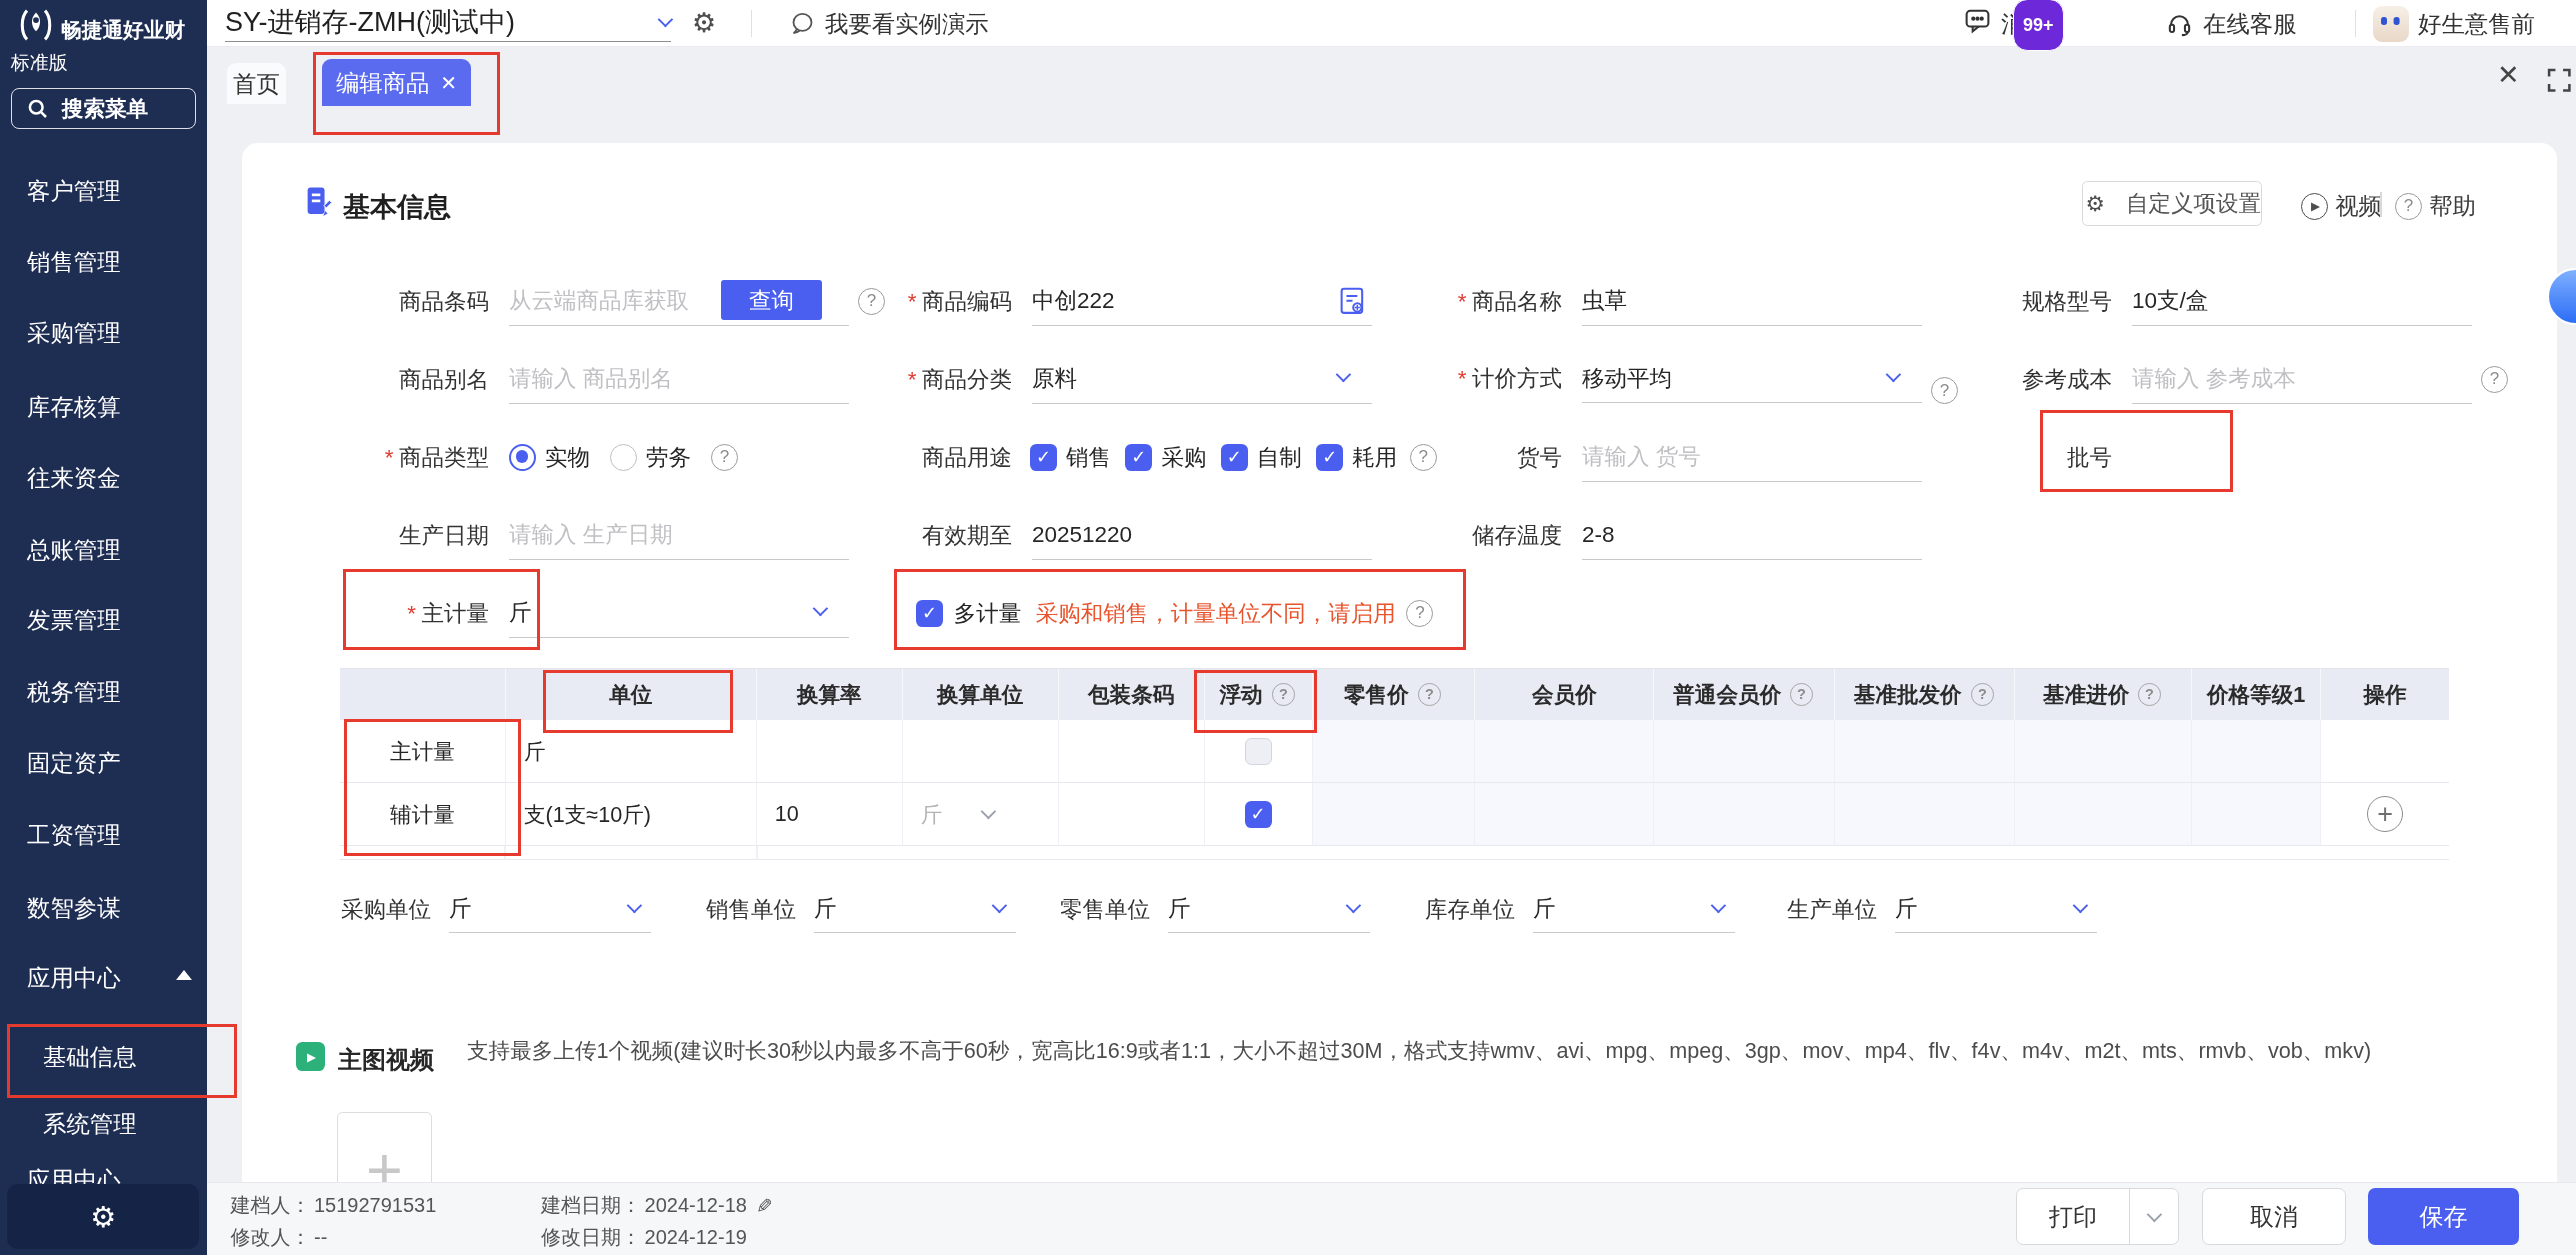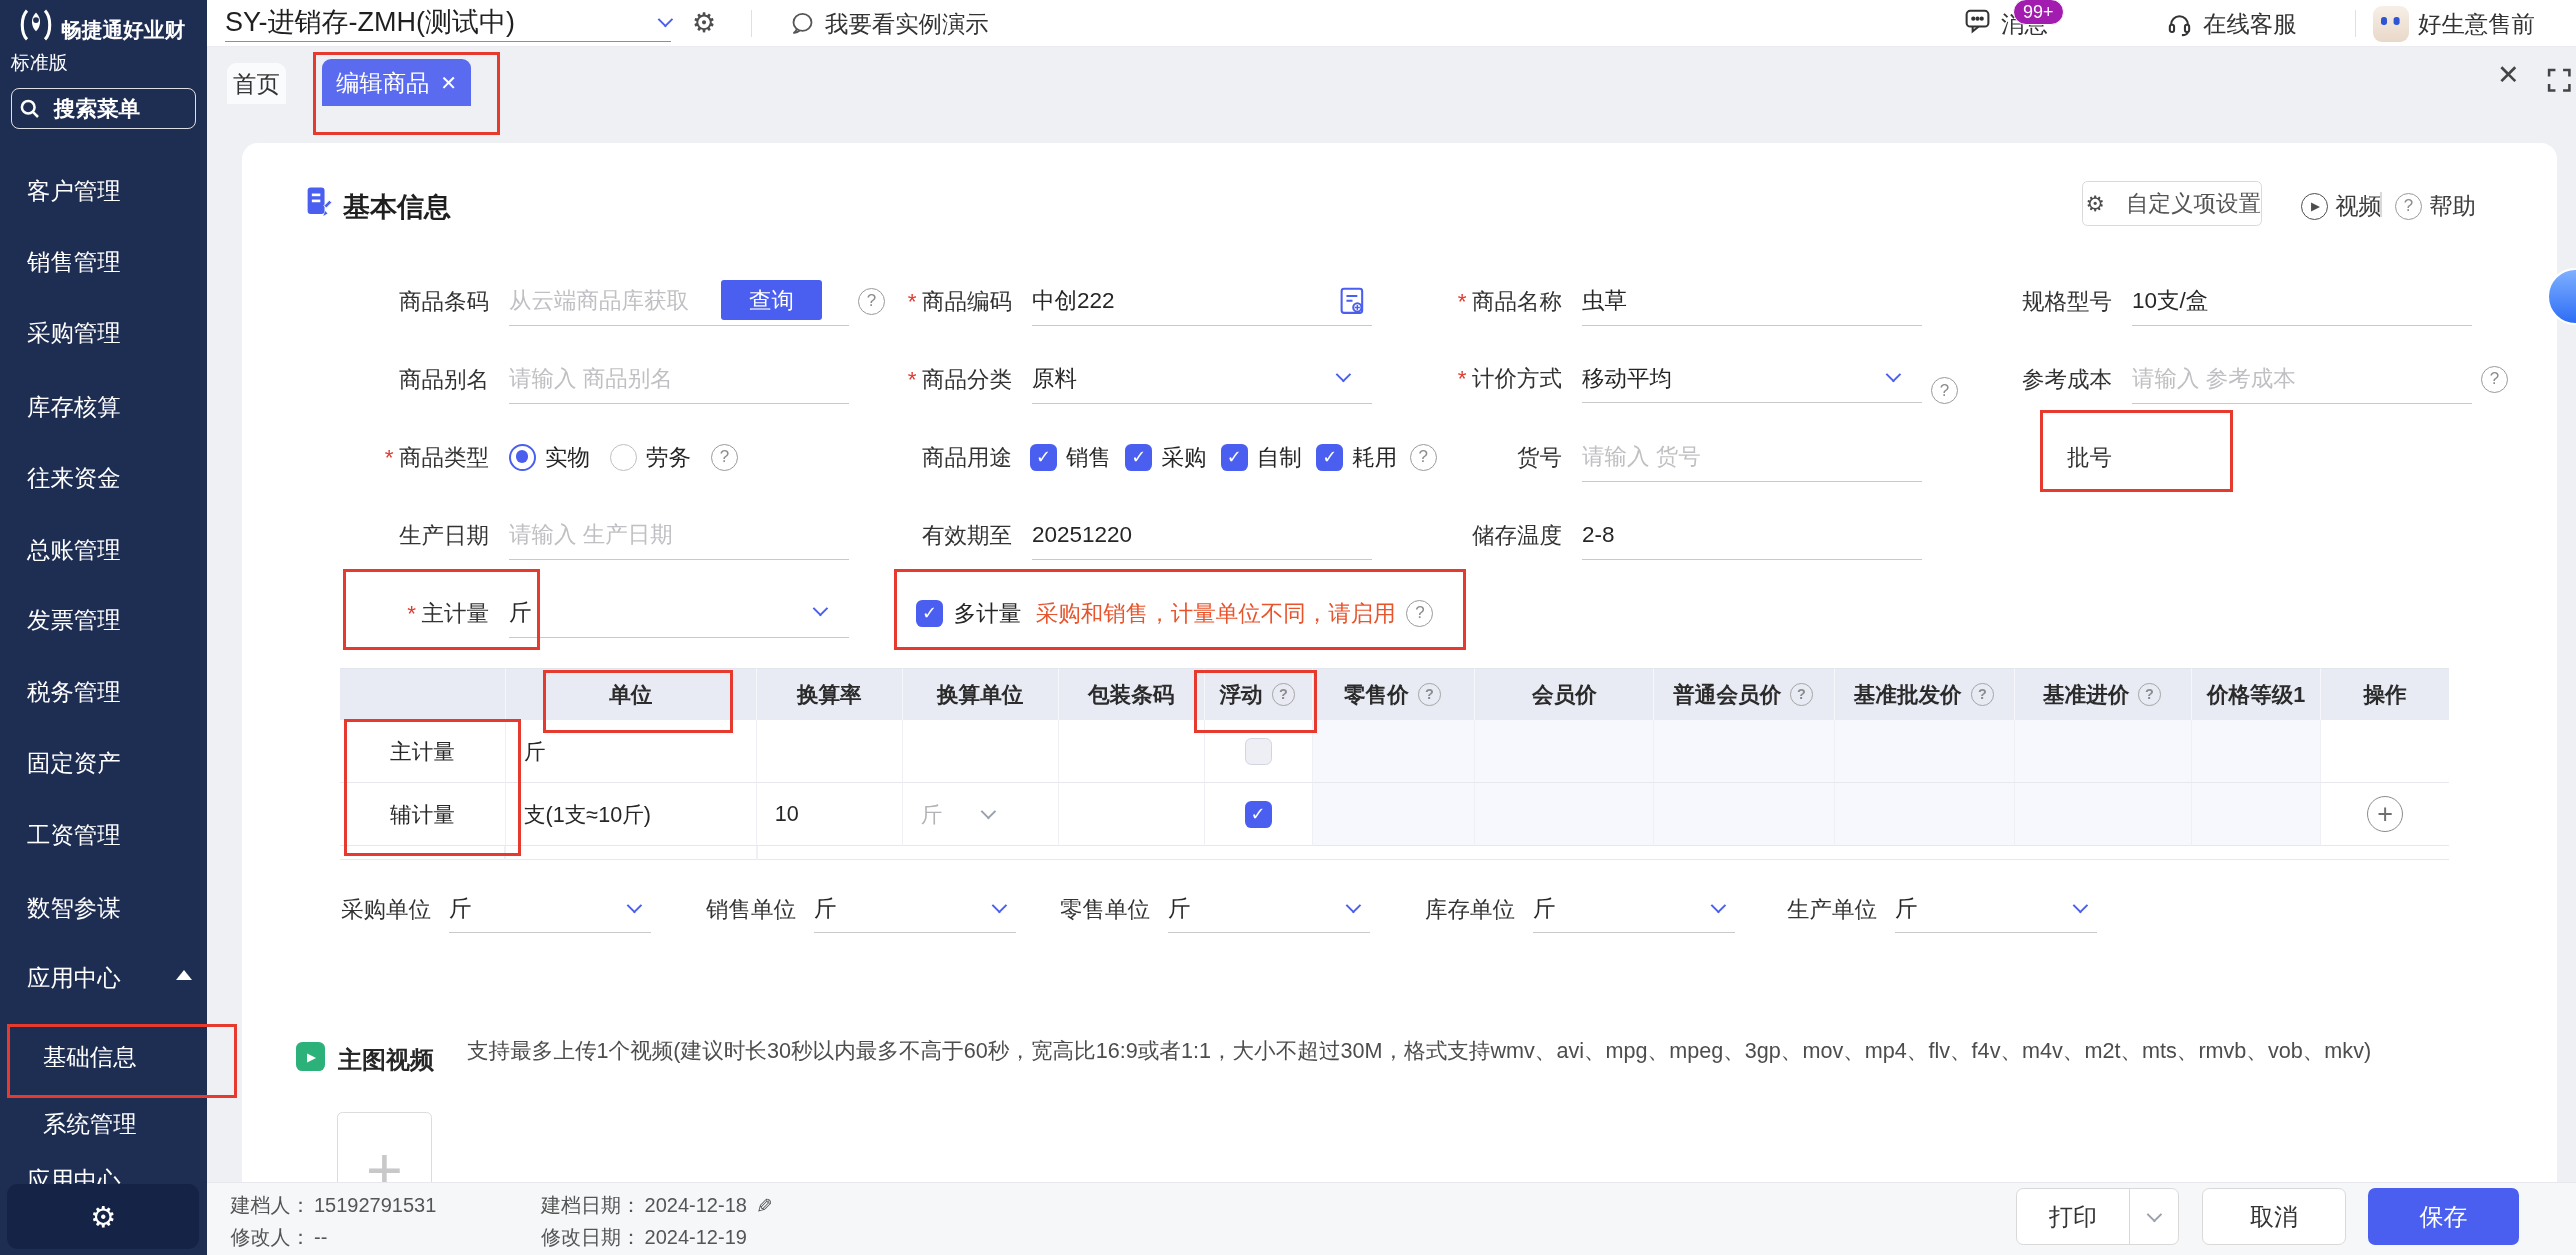--- a/index.html
+++ b/index.html
@@ -9,21 +9,21 @@
   .abs{position:absolute}
 
   
   .topbar{position:absolute;left:207px;top:0;width:2369px;height:47px;background:#fff;border-bottom:0.9px solid #ececf0}
   .account-select{position:absolute;left:18px;top:3.6px;width:446px;height:38px;border-bottom:1.8px solid #8f8f8f;display:flex;align-items:center;justify-content:space-between;font-size:27px;color:#1f1f1f}
   .chev{display:inline-block;width:10.8px;height:10.8px;border-right:2.7px solid #4a5ff0;border-bottom:2.7px solid #4a5ff0;transform:rotate(45deg);margin-top:-5.4px}
   .chev.grey{border-color:#9aa0ad}
   .i-gear::before{content:"\2699";font-size:27px;color:#4d4d4d}
   .tb-divider{position:absolute;width:0.9px;height:27px;background:#e0e0e0;top:10px}
   .tb-item{position:absolute;top:0;height:47px;display:flex;align-items:center;gap:9px;font-size:23.4px;color:#333}
-  .badge{position:absolute;top:-7.2px;left:50px;background:#a21caf;color:#fff;font-size:18px;line-height:18px;padding:3px 9px;border-radius:14.4px;border:1.8px solid #fff;font-weight:400}
+  .badge{position:absolute;top:-7.2px;left:50px;background:#6d28d9;color:#fff;font-size:18px;line-height:18px;padding:16px 9px;border-radius:14.4px;border:1.8px solid #fff;font-weight:700}
   .avatar{width:36px;height:36px;border-radius:9px;background:linear-gradient(180deg,#f7efe7,#e8d8c8);position:relative}
   .avatar .eyes{position:absolute;left:8px;top:11.7px;width:6.3px;height:8px;background:#2f55d4;border-radius:2.7px;box-shadow:12.6px 0 0 #2f55d4}
 
   
   .tab{position:absolute;display:flex;align-items:center;justify-content:center;border-radius:9px 9px 0 0;font-size:23.4px}
   .tab-home{left:227px;top:63px;width:59px;height:41px;background:#fafbfd;color:#333}
   .tab-active{left:322px;top:59px;width:149px;height:47px;background:#5a6bf0;color:#fff;gap:10.8px}
   .i-close::before{content:"\2715";font-size:20px}
   .i-close-lg::before{content:"\2715";font-size:27px;color:#444}
 
@@ -106,21 +106,21 @@
   .btn-print{left:1809px;width:163px;padding:0}
   .btn-print .half{flex:1;display:flex;align-items:center;justify-content:center;height:100%}
   .btn-print .caret-half{flex:none;width:49px;border-left:1.8px solid #d9d9d9}
   .btn-cancel{left:1995px;width:144px}
   .btn-save{left:2161px;width:151px;background:#4a5ff0;color:#fff}
 
   
   .sidebar{position:absolute;left:0;top:0;width:207px;height:1256px;background:#1e2d52;z-index:6;color:#fff}
   .logo-text{position:absolute;left:61px;top:16px;font-size:20.7px;font-weight:700;color:#fff}
   .edition{position:absolute;left:10.8px;top:50px;font-size:19px;color:#fff}
-  .side-search{position:absolute;left:10.8px;top:88px;width:185px;height:41px;border:1.8px solid rgba(255,255,255,.85);border-radius:8px;display:flex;align-items:center;gap:12.6px;padding-left:6px;font-size:21.6px;font-weight:700;color:#fff}
+  .side-search{position:absolute;left:10.8px;top:88px;width:185px;height:41px;border:1.8px solid rgba(255,255,255,.85);border-radius:8px;display:flex;align-items:center;gap:12.6px;padding-left:14px;font-size:21.6px;font-weight:700;color:#fff}
   .side-item{position:absolute;left:27px;font-size:23.4px;font-weight:500;color:#fff;white-space:nowrap}
   .side-sub{left:43px}
   .tri-up{position:absolute;left:176px;width:0;height:0;border-left:8px solid transparent;border-right:8px solid transparent;border-bottom:10px solid #fff}
   .gear-bar{position:absolute;left:7.2px;top:1184px;width:192px;height:65px;background:#152347;border-radius:10.8px;display:flex;align-items:center;justify-content:center}
   .gear-bar::before{content:"\2699";font-size:29px;color:#fff}
 
   
   .anno{position:absolute;border:3.6px solid #e63a2e;z-index:9;pointer-events:none}
   .float-assist{position:absolute;left:2547px;top:268px;width:57px;height:57px;border-radius:50%;background:linear-gradient(180deg,#7fb0ff,#2d6df6);border:2.7px solid #fff;z-index:8}
   .expand-icon{position:absolute}

